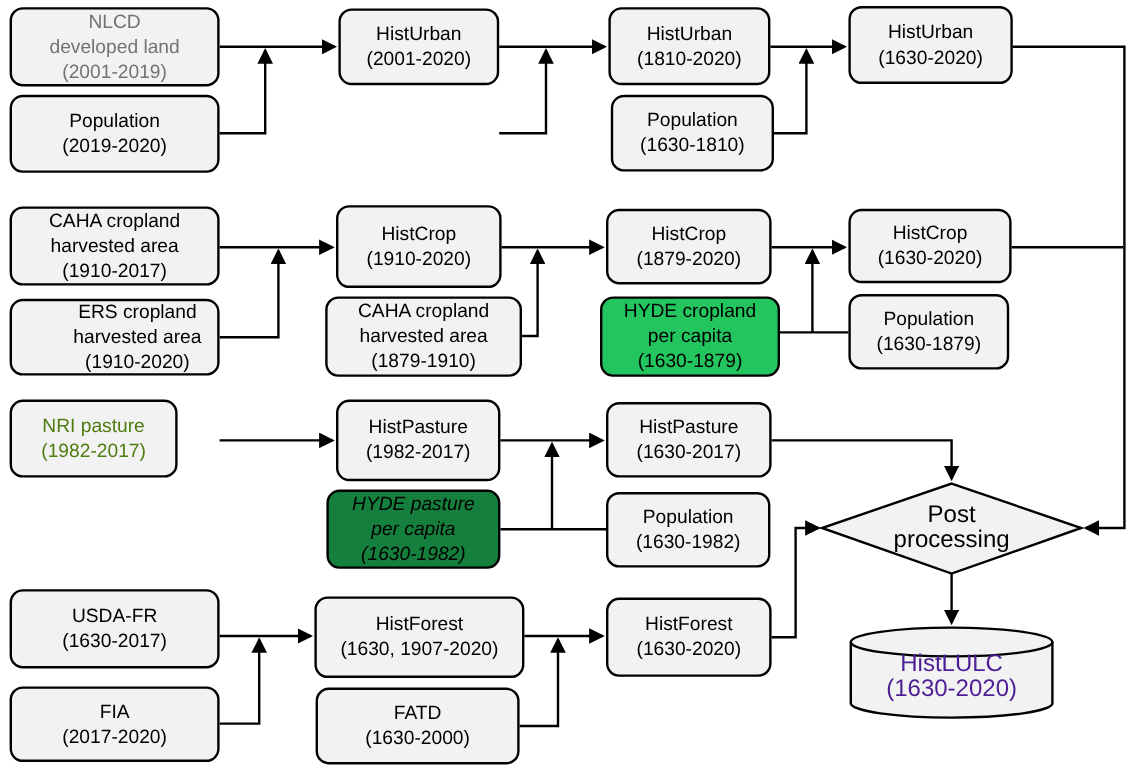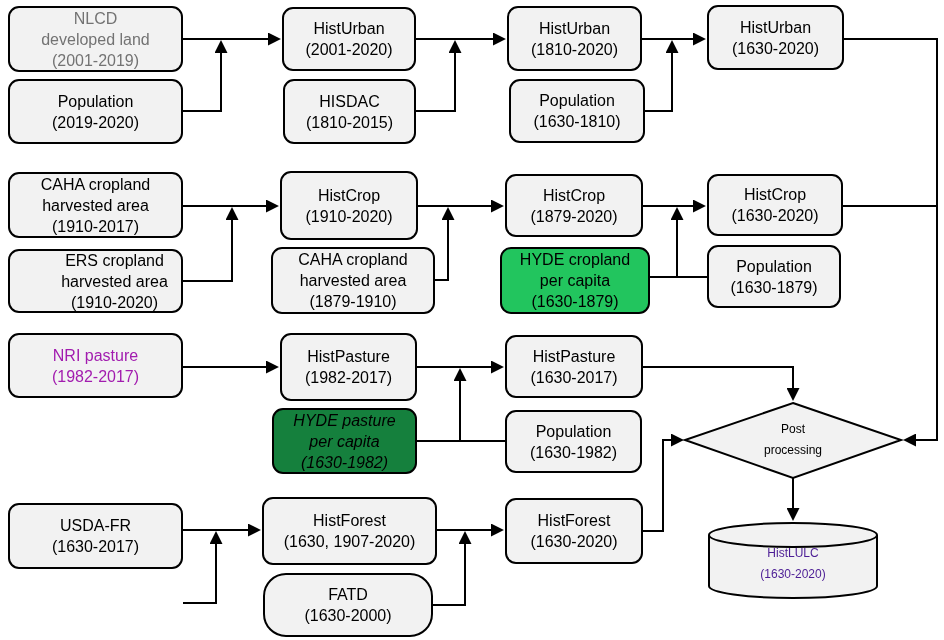--- a/index.html
+++ b/index.html
@@ -12,21 +12,21 @@
   .node{
     position:absolute;box-sizing:border-box;
     border:2px solid #000000;border-radius:11px;background:#f2f2f2;
     display:flex;align-items:center;justify-content:center;
     text-align:center;white-space:pre-line;
     font-size:16px;line-height:21px;color:#000000;
   }
   .overlay-label{
     position:absolute;display:flex;align-items:center;justify-content:center;
     text-align:center;white-space:pre-line;
-    font-size:12px;line-height:21px;color:#000000;
+    font-size:20px;line-height:21px;color:#000000;
   }
   .connector{fill:none;stroke:#000000;stroke-width:2;}
   .shape{fill:#f2f2f2;stroke:#000000;stroke-width:2;}
 </style>
 </head>
 <body>
 
 <div class="canvas" style="background: rgb(255, 255, 255);">
 
   <svg class="layer" viewBox="0 0 944 640">
@@ -72,22 +72,20 @@
     <ellipse class="shape" cx="793" cy="535" rx="84" ry="12" fill="#f2f2f2" stroke="#000000"></ellipse>
   </svg>
 
   <div class="node" style="left: 8px; top: 6px; width: 175px; height: 66px; background: rgb(242, 242, 242); border-color: rgb(0, 0, 0); color: #737373;">NLCD
 developed land
 (2001-2019)</div>
   <div class="node" style="left: 8px; top: 79px; width: 175px; height: 65px; background: rgb(242, 242, 242); border-color: rgb(0, 0, 0); color: rgb(0, 0, 0);">Population
 (2019-2020)</div>
   <div class="node" style="left: 282px; top: 7px; width: 134px; height: 64px; background: rgb(242, 242, 242); border-color: rgb(0, 0, 0); color: rgb(0, 0, 0);">HistUrban
 (2001-2020)</div>
-  <div class="node" style="left: 283px; top: 79px; width: 133px; height: 65px; background: rgb(242, 242, 242); border-color: rgb(0, 0, 0); color: rgb(0, 0, 0);">HISDAC
-(1810-2015)</div>
   <div class="node" style="left: 507px; top: 6px; width: 135px; height: 65px; background: rgb(242, 242, 242); border-color: rgb(0, 0, 0); color: rgb(0, 0, 0);">HistUrban
 (1810-2020)</div>
   <div class="node" style="left: 509px; top: 79px; width: 136px; height: 64px; background: rgb(242, 242, 242); border-color: rgb(0, 0, 0); color: rgb(0, 0, 0);">Population
 (1630-1810)</div>
   <div class="node" style="left: 707px; top: 5px; width: 137px; height: 65px; background: rgb(242, 242, 242); border-color: rgb(0, 0, 0); color: rgb(0, 0, 0);">HistUrban
 (1630-2020)</div>
 
   <div class="node" style="left: 8px; top: 172px; width: 175px; height: 66px; background: rgb(242, 242, 242); border-color: rgb(0, 0, 0); color: rgb(0, 0, 0);">CAHA cropland
 harvested area
 (1910-2017)</div>
@@ -102,37 +100,39 @@
   <div class="node" style="left: 505px; top: 174px; width: 138px; height: 63px; background: rgb(242, 242, 242); border-color: rgb(0, 0, 0); color: rgb(0, 0, 0);">HistCrop
 (1879-2020)</div>
   <div class="node" style="left: 500px; top: 247px; width: 150px; height: 67px; background: #22c55e; border-color: rgb(0, 0, 0); color: rgb(0, 0, 0);">HYDE cropland
 per capita
 (1630-1879)</div>
   <div class="node" style="left: 707px; top: 174px; width: 136px; height: 62px; background: rgb(242, 242, 242); border-color: rgb(0, 0, 0); color: rgb(0, 0, 0);">HistCrop
 (1630-2020)</div>
   <div class="node" style="left: 707px; top: 245px; width: 134px; height: 63px; background: rgb(242, 242, 242); border-color: rgb(0, 0, 0); color: rgb(0, 0, 0);">Population
 (1630-1879)</div>
 
-  <div class="node" style="left: 8px; top: 333px; width: 175px; height: 65px; background: rgb(242, 242, 242); border-color: rgb(0, 0, 0); color: #a21caf;">NRI pasture
+  <div class="node" style="left: 8px; top: 333px; width: 140px; height: 65px; background: rgb(242, 242, 242); border-color: rgb(0, 0, 0); color: #4d7c0f;">NRI pasture
 (1982-2017)</div>
   <div class="node" style="left: 280px; top: 333px; width: 137px; height: 68px; background: rgb(242, 242, 242); border-color: rgb(0, 0, 0); color: rgb(0, 0, 0);">HistPasture
 (1982-2017)</div>
   <div class="node" style="left: 272px; top: 408px; width: 145px; height: 66px; background: #15803d; border-color: rgb(0, 0, 0); color: rgb(0, 0, 0); font-style: italic;">HYDE pasture
 per capita
 (1630-1982)</div>
   <div class="node" style="left: 505px; top: 335px; width: 138px; height: 63px; background: rgb(242, 242, 242); border-color: rgb(0, 0, 0); color: rgb(0, 0, 0);">HistPasture
 (1630-2017)</div>
   <div class="node" style="left: 505px; top: 410px; width: 137px; height: 63px; background: rgb(242, 242, 242); border-color: rgb(0, 0, 0); color: rgb(0, 0, 0);">Population
 (1630-1982)</div>
 
-  <div class="node" style="left: 8px; top: 503px; width: 175px; height: 66px; background: rgb(242, 242, 242); border-color: rgb(0, 0, 0); color: rgb(0, 0, 0);">USDA-FR
+  <div class="node" style="left: 8px; top: 491px; width: 175px; height: 66px; background: rgb(242, 242, 242); border-color: rgb(0, 0, 0); color: rgb(0, 0, 0);">USDA-FR
 (1630-2017)</div>
+  <div class="node" style="left: 8px; top: 572px; width: 175px; height: 63px; background: rgb(242, 242, 242); border-color: rgb(0, 0, 0); color: rgb(0, 0, 0);">FIA
+(2017-2020)</div>
   <div class="node" style="left: 262px; top: 497px; width: 175px; height: 68px; background: rgb(242, 242, 242); border-color: rgb(0, 0, 0); color: rgb(0, 0, 0);">HistForest
 (1630, 1907-2020)</div>
-  <div class="node" style="left: 263px; top: 573px; width: 170px; height: 64px; background: rgb(242, 242, 242); border-color: rgb(0, 0, 0); color: rgb(0, 0, 0); border-radius: 23px;">FATD
+  <div class="node" style="left: 263px; top: 573px; width: 170px; height: 64px; background: rgb(242, 242, 242); border-color: rgb(0, 0, 0); color: rgb(0, 0, 0);">FATD
 (1630-2000)</div>
   <div class="node" style="left: 505px; top: 498px; width: 138px; height: 66px; background: rgb(242, 242, 242); border-color: rgb(0, 0, 0); color: rgb(0, 0, 0);">HistForest
 (1630-2020)</div>
 
   <div class="overlay-label" style="left: 713px; top: 412px; width: 160px; height: 56px; color: rgb(0, 0, 0);">Post
 processing</div>
   <div class="overlay-label" style="left: 709px; top: 541px; width: 168px; height: 46px; color: #4c1d95;">HistLULC
 (1630-2020)</div>
 
 </div>

